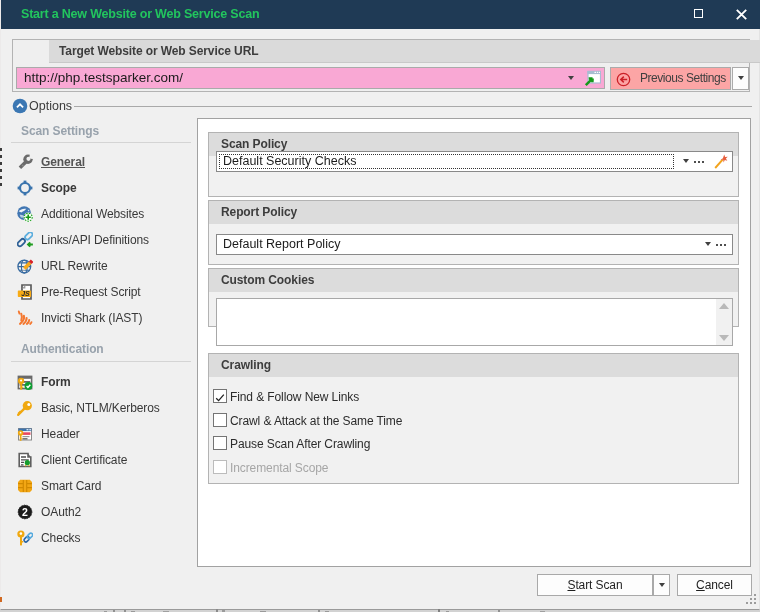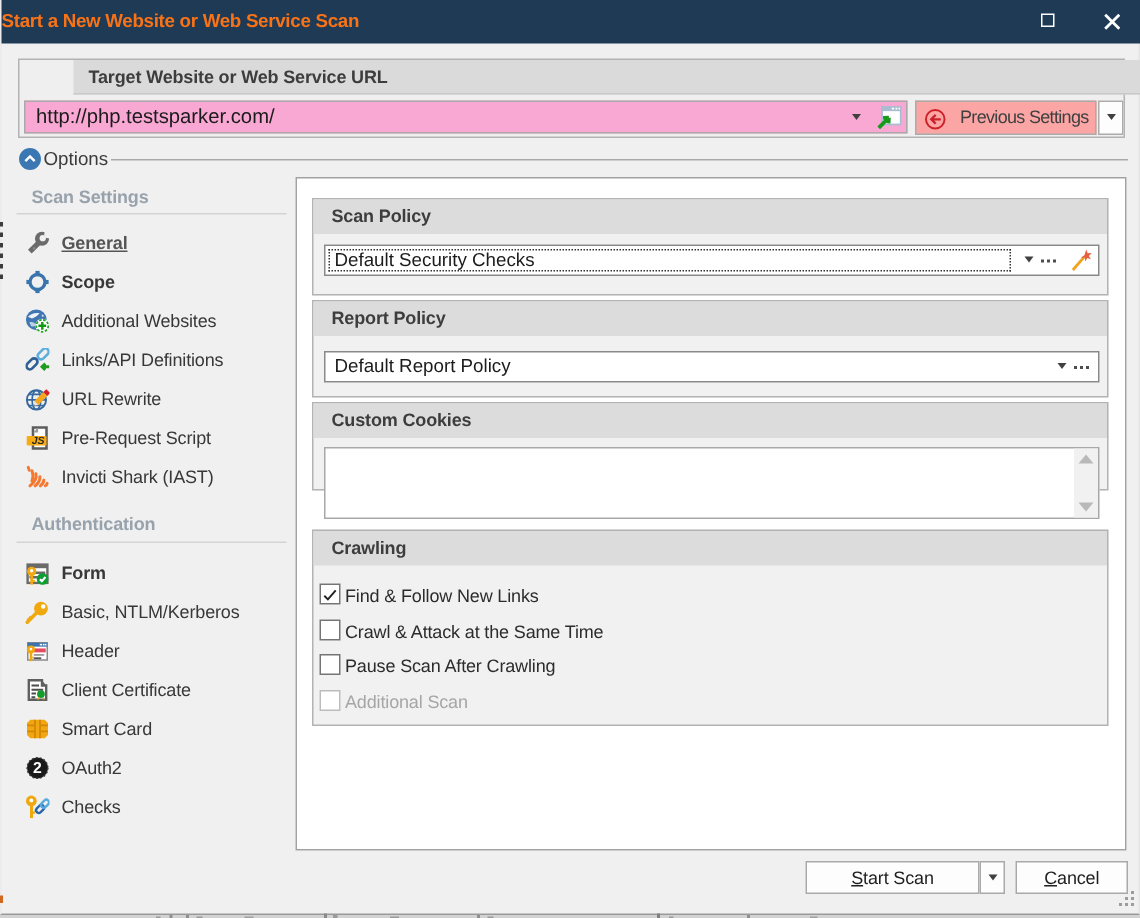--- a/index.html
+++ b/index.html
@@ -1,21 +1,21 @@
 <!DOCTYPE html>
 <html><head>
 <meta charset="utf-8">
 <style>
 * { margin:0; padding:0; box-sizing:border-box; }
 html,body { width:760px; height:612px; overflow:hidden; }
 body { font-family:"Liberation Sans", sans-serif; background:#d6d6d6; position:relative; }
 .abs { position:absolute; }
 #dialog { position:absolute; left:0; top:0; width:760px; height:610px; background:#f0f0f0; border-left:1px solid #eceaea; border-right:1px solid #e3e3e3; border-bottom:1px solid #9a9a9a; }
 #titlebar { position:absolute; left:0; top:0; width:760px; height:29px; background:#1f3a55; }
-#titlebar .title { position:absolute; left:0; top:0; height:29px; line-height:28px; color:#f97316; font-size:12.5px; font-weight:bold; letter-spacing:-0.2px; }
+#titlebar .title { position:absolute; left:20px; top:0; height:29px; line-height:28px; color:#22c55e; font-size:12.5px; font-weight:bold; letter-spacing:-0.2px; }
 #btn-max { position:absolute; left:693px; top:9px; width:9px; height:9px; border:1.6px solid #fff; }
 
 .group { position:absolute; border:1px solid #b3b3b3; background:#efefef; }
 .group .band { position:absolute; left:0; top:0; width:100%; background:#dadada; border-bottom:1px solid #c9c9c9; font-weight:bold; font-size:12px; color:#3d3d3d; letter-spacing:-0.1px;margin-left:36px; }
 #g-url { left:11px; top:39px; width:738px; height:53px; }
 #g-url .band { height:23px; line-height:22px; padding-left:10px; }
 #url-input { position:absolute; left:3px; top:27px; width:589px; height:22px; background:#f9a8d4; border:1px solid #aaaaaa; font-size:13.5px; color:#1b1b1b; line-height:20px; padding-left:7px; }
 #url-drop { position:absolute; right:30px; top:8px; }
 #url-launch { position:absolute; right:3px; top:2px; }
 #btn-prev { position:absolute; left:597px; top:27px; width:121px; height:23px; background:#fca5a5; border:1px solid #ababab; font-size:12px; color:#404040; }
@@ -256,21 +256,21 @@
       </g>
     <g transform="rotate(45 13 5.8)">
         <rect x="11.2" y="2.8" width="3.6" height="6" rx="1.8" fill="none" stroke="#55aade" stroke-width="1.6"></rect>
       </g>
   </svg>
   <div class="item" style="top:531px">Checks</div>
 
   <div id="panel">
     <div id="g-scan" class="pgroup">
       <div class="band2">Scan Policy</div>
-      <div class="combo" style="top:30px; width:517px;">
+      <div class="combo" style="top:18px; width:517px;">
         <div style="position:absolute; left:2px; top:2px; right:58px; bottom:2px; border:1px dotted #333;"></div>
         <div class="ct">Default Security Checks</div>
         <div class="darr" style="position:absolute; right:43px; top:7px;"></div>
         <div>
             <div class="sq" style="right:36px; top:9px;"></div>
             <div class="sq" style="right:32px; top:9px;"></div>
             <div class="sq" style="right:28px; top:9px;"></div>
           </div>
         <svg style="position:absolute; right:3px; top:1px;" width="17" height="17" viewBox="0 0 17 17">
           <path d="M3.2 15 L10.6 6.6" stroke="#f2a31d" stroke-width="1.9"></path>
@@ -303,21 +303,21 @@
       <div class="band2">Crawling</div>
       <div class="cb" style="top:35px;"><svg width="12" height="12" viewBox="0 0 12 12">
             <path d="M2.2 6.2 L4.6 8.6 L9.8 2.6" stroke="#222" stroke-width="1.3" fill="none"></path>
           </svg></div>
       <div class="cblabel" style="top:36px;">Find &amp; Follow New Links</div>
       <div class="cb" style="top:59px;"></div>
       <div class="cblabel" style="top:60px;">Crawl &amp; Attack at the Same Time</div>
       <div class="cb" style="top:82px;"></div>
       <div class="cblabel" style="top:83px;">Pause Scan After Crawling</div>
       <div class="cb dis" style="top:106px;"></div>
-      <div class="cblabel dis" style="top:107px;">Additional Scan</div>
+      <div class="cblabel dis" style="top:107px;">Incremental Scope</div>
     </div>
   </div>
 
   <div class="wbtn" id="btn-start" style="left:536px; width:116px;"><span class="u">S</span>tart Scan</div>
   <div class="wbtn" id="btn-start-d" style="left:652px; width:17px;">
       <div class="darr" style="margin:8px auto 0"></div>
     </div>
   <div class="wbtn" id="btn-cancel" style="left:676px; width:75px;"><span class="u">C</span>ancel</div>
 
   <svg id="grip" width="13" height="13" viewBox="0 0 13 13">

